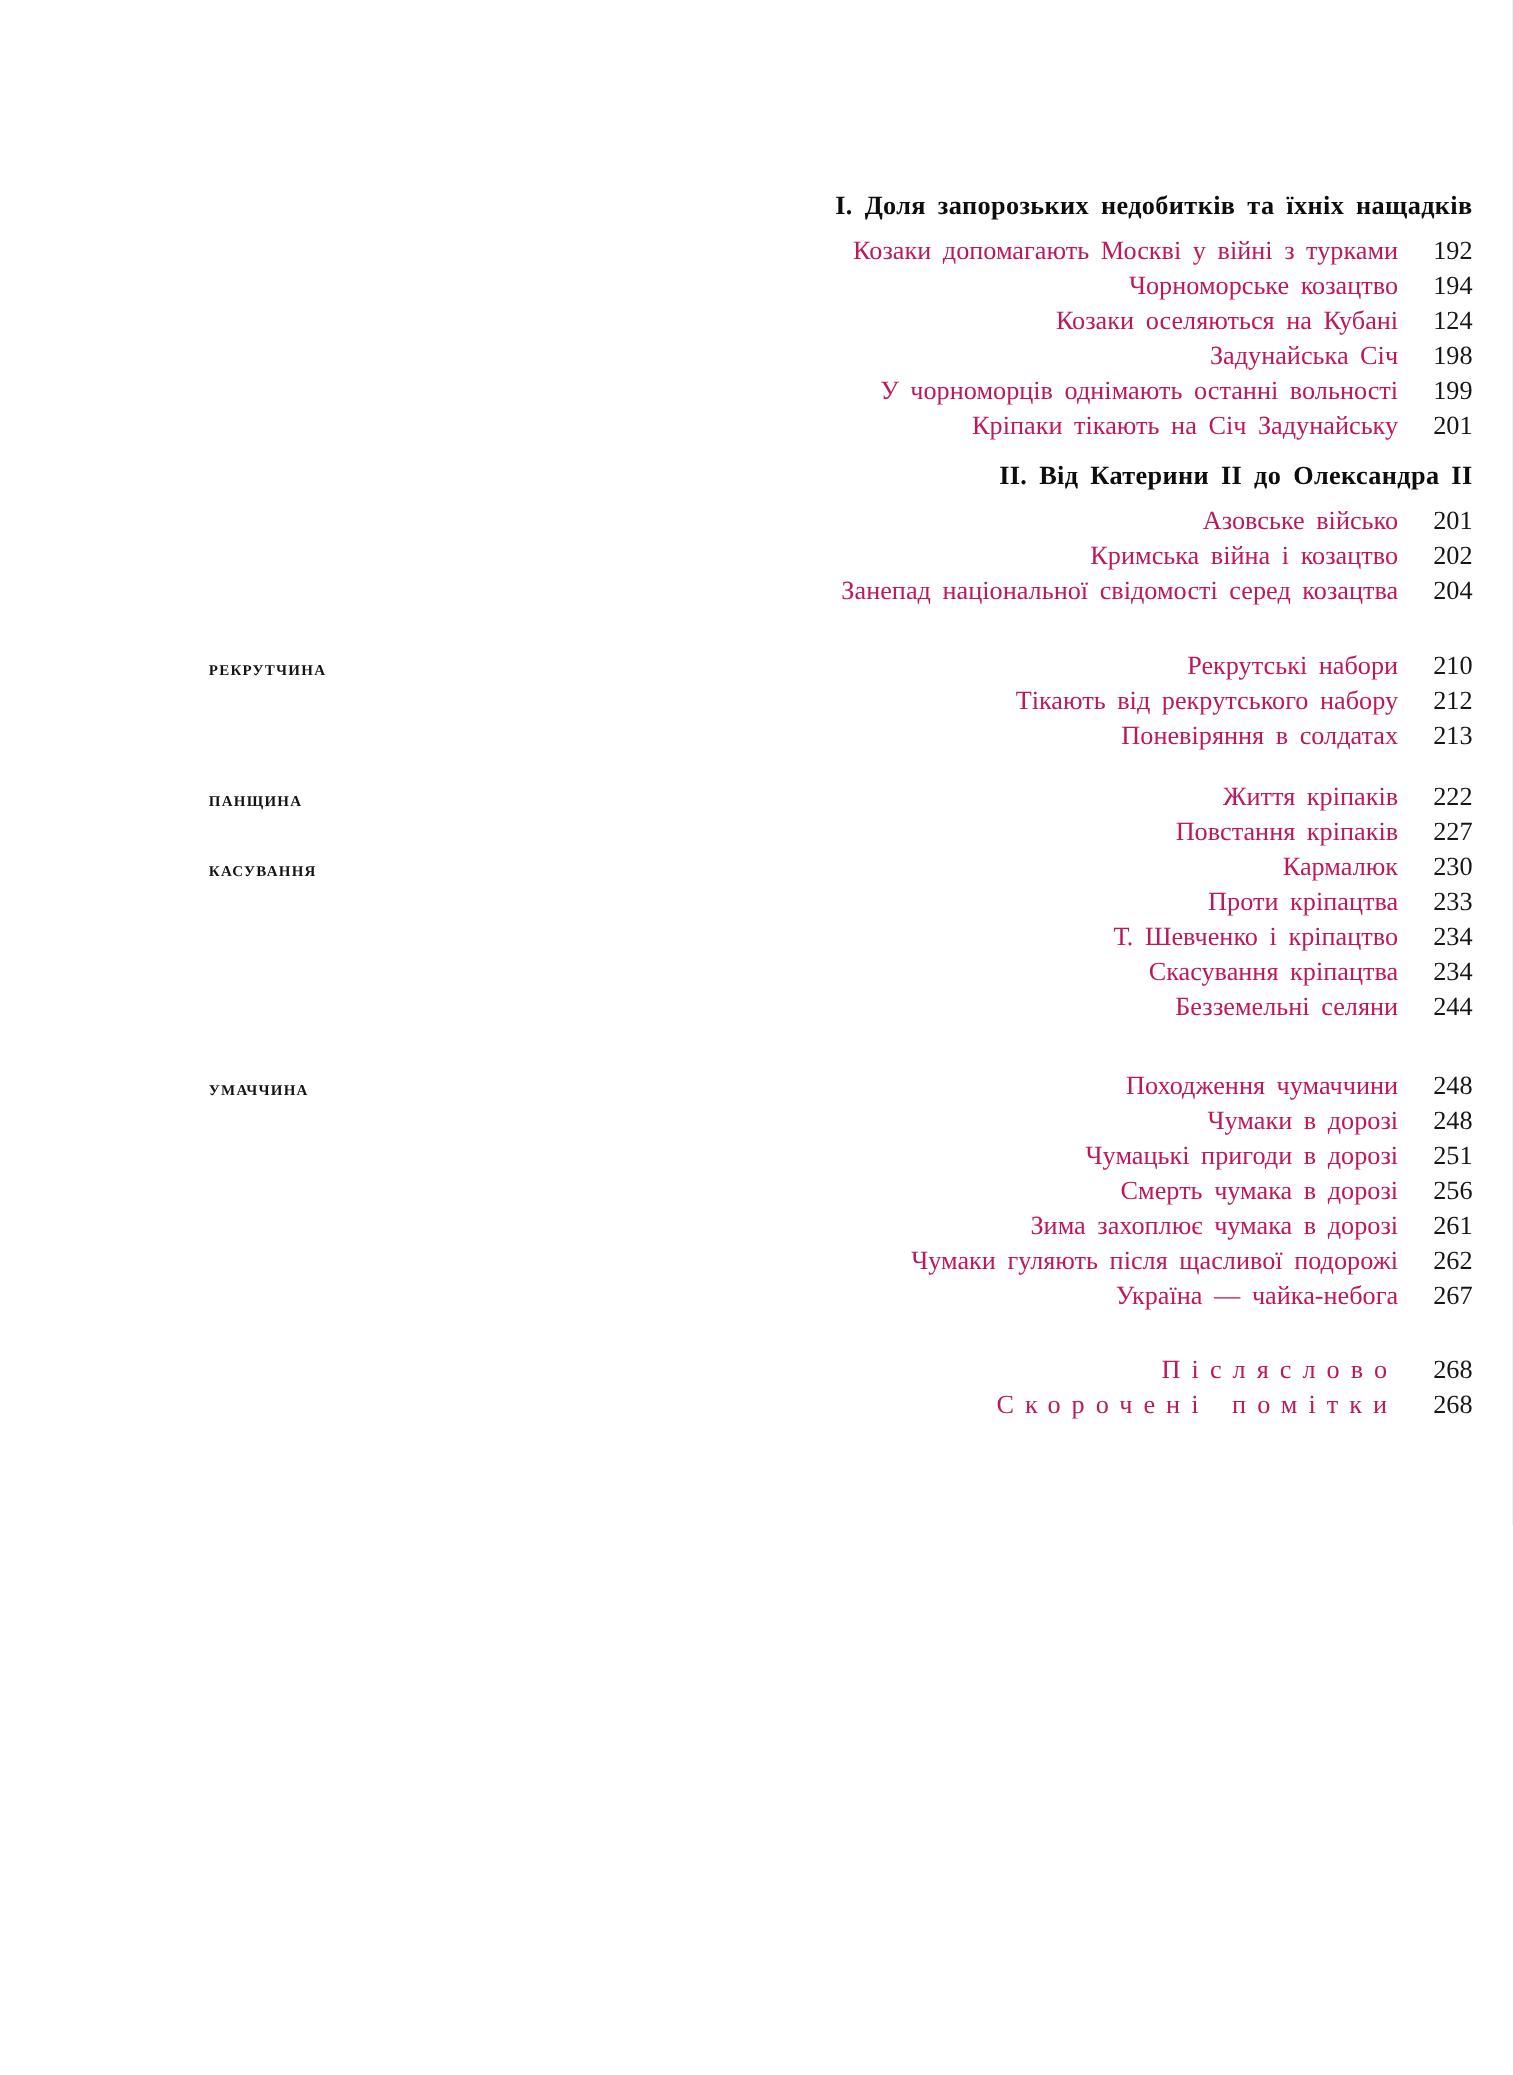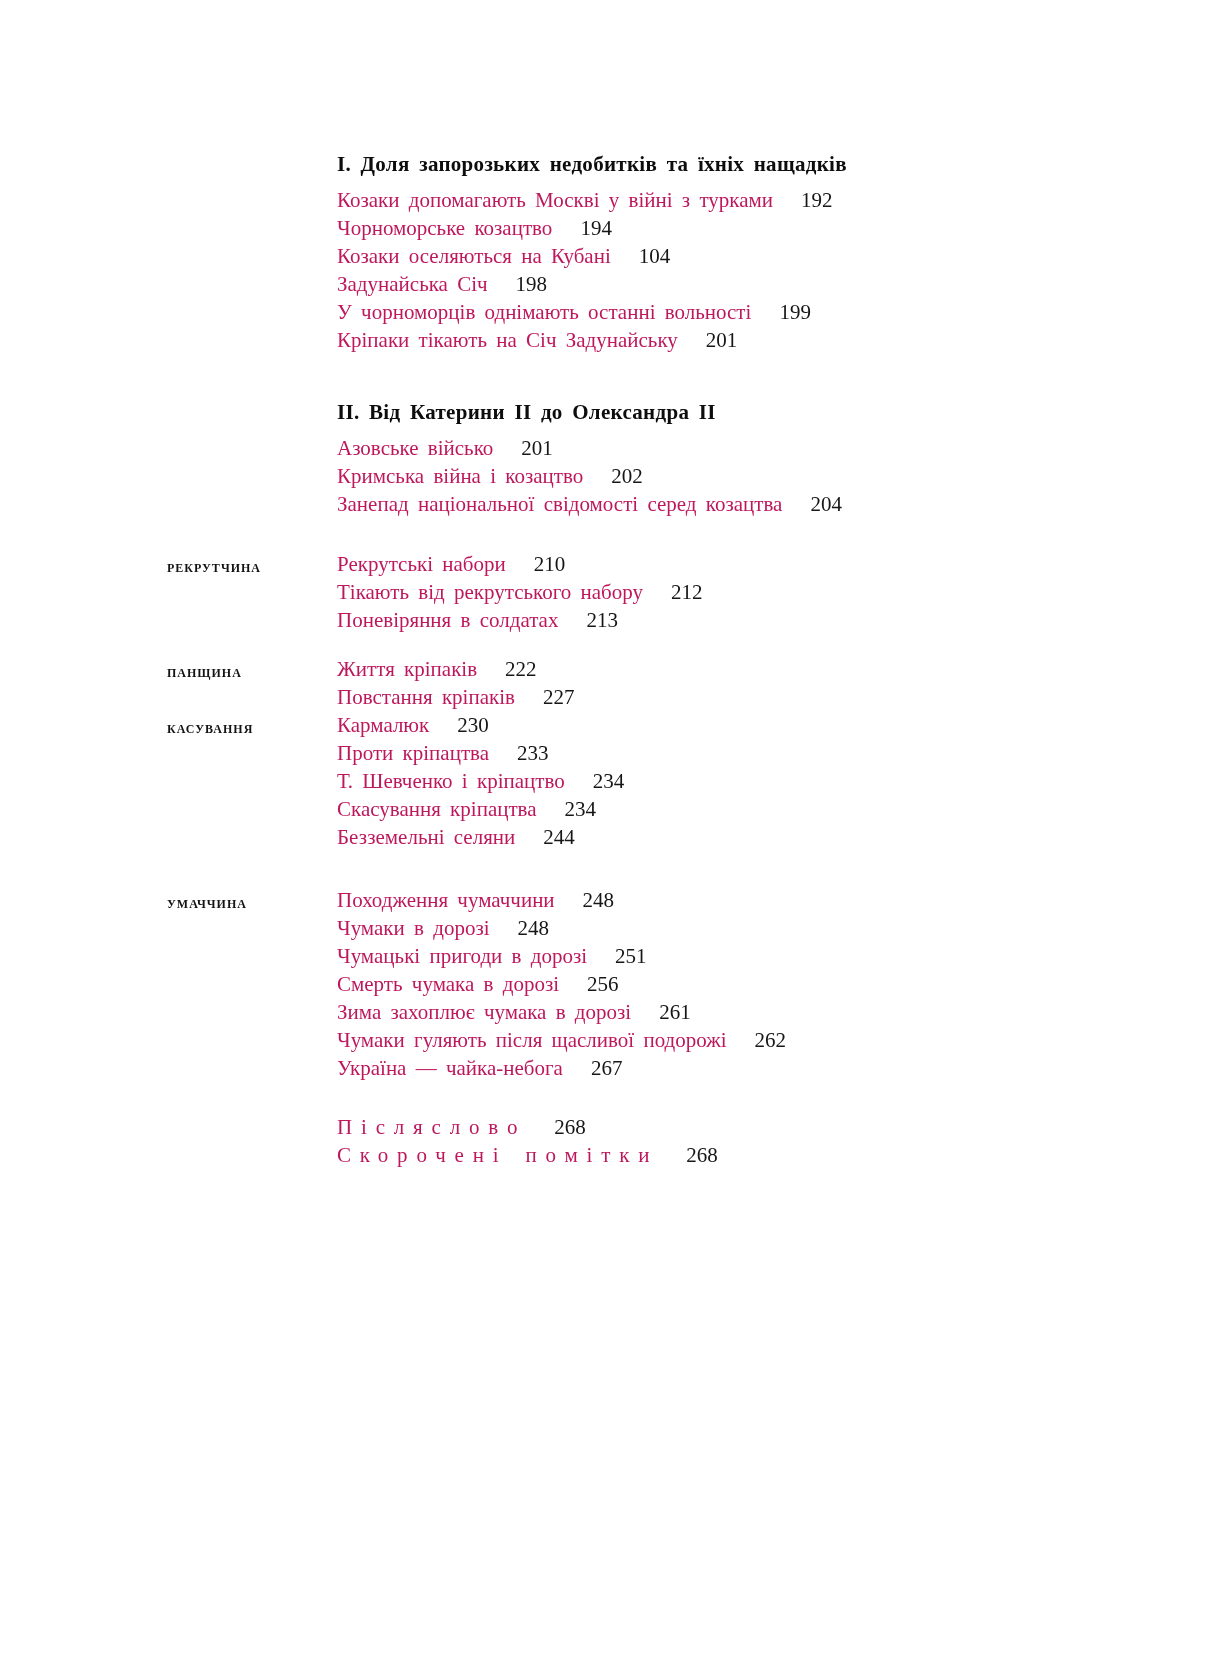--- a/index.html
+++ b/index.html
@@ -17,20 +17,21 @@
   .section { margin: 0; }
   .row {
     position: relative;
     padding-left: 337px;
     padding-right: 32px;
     min-height: 28px;
     line-height: 28px;
     font-size: 21px;
     word-spacing: 4px;
     white-space: nowrap;
+    text-align: right;
   }
   .heading-row { margin-bottom: 8px; }
   .heading-text { font-weight: bold; color: #0d0d0d; letter-spacing: 0.3px; }
   .margin-label {
     position: absolute;
     left: 167px;
     top: 4px;
     font-size: 12px;
     font-weight: bold;
     letter-spacing: 1px;
@@ -43,26 +44,26 @@
 </style>
 </head>
 <body>
 
 <div class="page">
   <div id="toc">
       <div class="section" style="margin-top: 0px;">
         <div class="row heading-row"><span class="heading-text">І. Доля запорозьких недобитків та їхніх нащадків</span></div>
         <div class="row entry-row"><span class="title">Козаки допомагають Москві у війні з турками</span><span class="pagenum">192</span></div>
         <div class="row entry-row"><span class="title">Чорноморське козацтво</span><span class="pagenum">194</span></div>
-        <div class="row entry-row"><span class="title">Козаки оселяються на Кубані</span><span class="pagenum">104</span></div>
+        <div class="row entry-row"><span class="title">Козаки оселяються на Кубані</span><span class="pagenum">124</span></div>
         <div class="row entry-row"><span class="title">Задунайська Січ</span><span class="pagenum">198</span></div>
         <div class="row entry-row"><span class="title">У чорноморців однімають останні вольності</span><span class="pagenum">199</span></div>
         <div class="row entry-row"><span class="title">Кріпаки тікають на Січ Задунайську</span><span class="pagenum">201</span></div>
       </div>
-      <div class="section" style="margin-top: 44px;">
+      <div class="section" style="margin-top: 12px;">
         <div class="row heading-row"><span class="heading-text">ІІ. Від Катерини ІІ до Олександра ІІ</span></div>
         <div class="row entry-row"><span class="title">Азовське військо</span><span class="pagenum">201</span></div>
         <div class="row entry-row"><span class="title">Кримська війна і козацтво</span><span class="pagenum">202</span></div>
         <div class="row entry-row"><span class="title">Занепад національної свідомості серед козацтва</span><span class="pagenum">204</span></div>
       </div>
       <div class="section" style="margin-top: 32px;">
         <div class="row entry-row"><span class="margin-label">РЕКРУТЧИНА</span><span class="title">Рекрутські набори</span><span class="pagenum">210</span></div>
         <div class="row entry-row"><span class="title">Тікають від рекрутського набору</span><span class="pagenum">212</span></div>
         <div class="row entry-row"><span class="title">Поневіряння в солдатах</span><span class="pagenum">213</span></div>
       </div>

